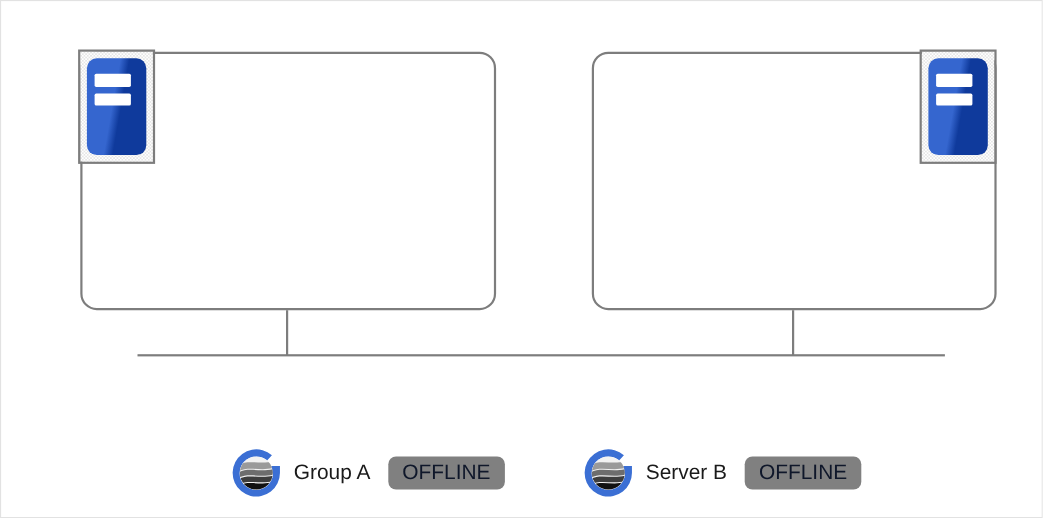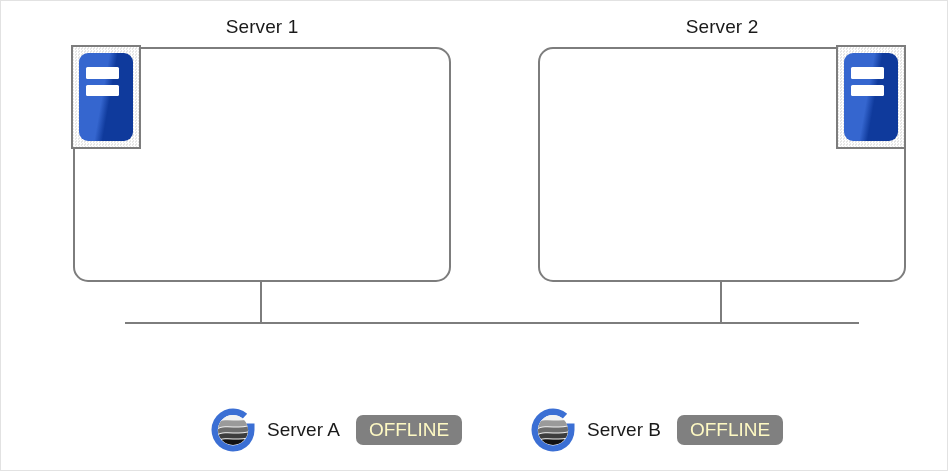--- a/index.html
+++ b/index.html
@@ -114,43 +114,41 @@
     color: #1a1a1a;
     margin-left: 6px;
     white-space: nowrap;
   }
 
   .status-badge {
     margin-left: 16px;
     padding: 5px 13px 6px 13px;
     border-radius: 7px;
     background: #808080;
-    color: #fef9c3;
+    color: #0f172a;
     font-size: 19px;
     line-height: 1;
     white-space: nowrap;
   }
 </style>
 </head>
 <body>
 
 <div id="canvas">
 
-  <div class="server-title" id="title-1">Server 1</div>
 
   <div class="server-box" id="box-1"></div>
 
   <div class="icon-frame" id="icon-frame-1">
     <div class="server-glyph">
       <span class="bar b1"></span>
       <span class="bar b2"></span>
     </div>
   </div>
 
-  <div class="server-title" id="title-2">Server 2</div>
 
   <div class="server-box" id="box-2"></div>
 
   <div class="icon-frame" id="icon-frame-2">
     <div class="server-glyph">
       <span class="bar b1"></span>
       <span class="bar b2"></span>
     </div>
   </div>
 
@@ -170,21 +168,21 @@
                A15.2 15.2 0 1 0 39.2 26 L26.5 26 L26.5 19.6 L45.5 19.6 Z" fill="#3b6fd4"></path>
 
       <g clip-path="url(#globeClipA)">
         <rect x="9" y="11" width="30" height="30" fill="#f2f2f2"></rect>
         <path d="M7 19 C16 13, 28 19, 41 15 L41 21 C28 25, 16 19, 7 25 Z" fill="#9a9a9a"></path>
         <path d="M7 26 C16 20, 28 26, 41 22 L41 27 C28 31, 16 25, 7 31 Z" fill="#6d6d6d"></path>
         <path d="M7 32 C16 26, 28 32, 41 28 L41 33 C28 37, 16 31, 7 37 Z" fill="#3d3d3d"></path>
         <path d="M7 38 C16 32, 28 38, 41 34 L41 44 L7 44 Z" fill="#111111"></path>
       </g>
     </svg>
-    <span class="group-label">Server A</span>
+    <span class="group-label">Group A</span>
     <span class="status-badge">OFFLINE</span>
   </div>
 
   <div class="group-row" id="group-row-1">
     <svg class="group-logo" viewBox="0 0 52 52">
       <defs>
         <clipPath id="globeClipB">
           <circle cx="24" cy="26" r="15"></circle>
         </clipPath>
       </defs>

